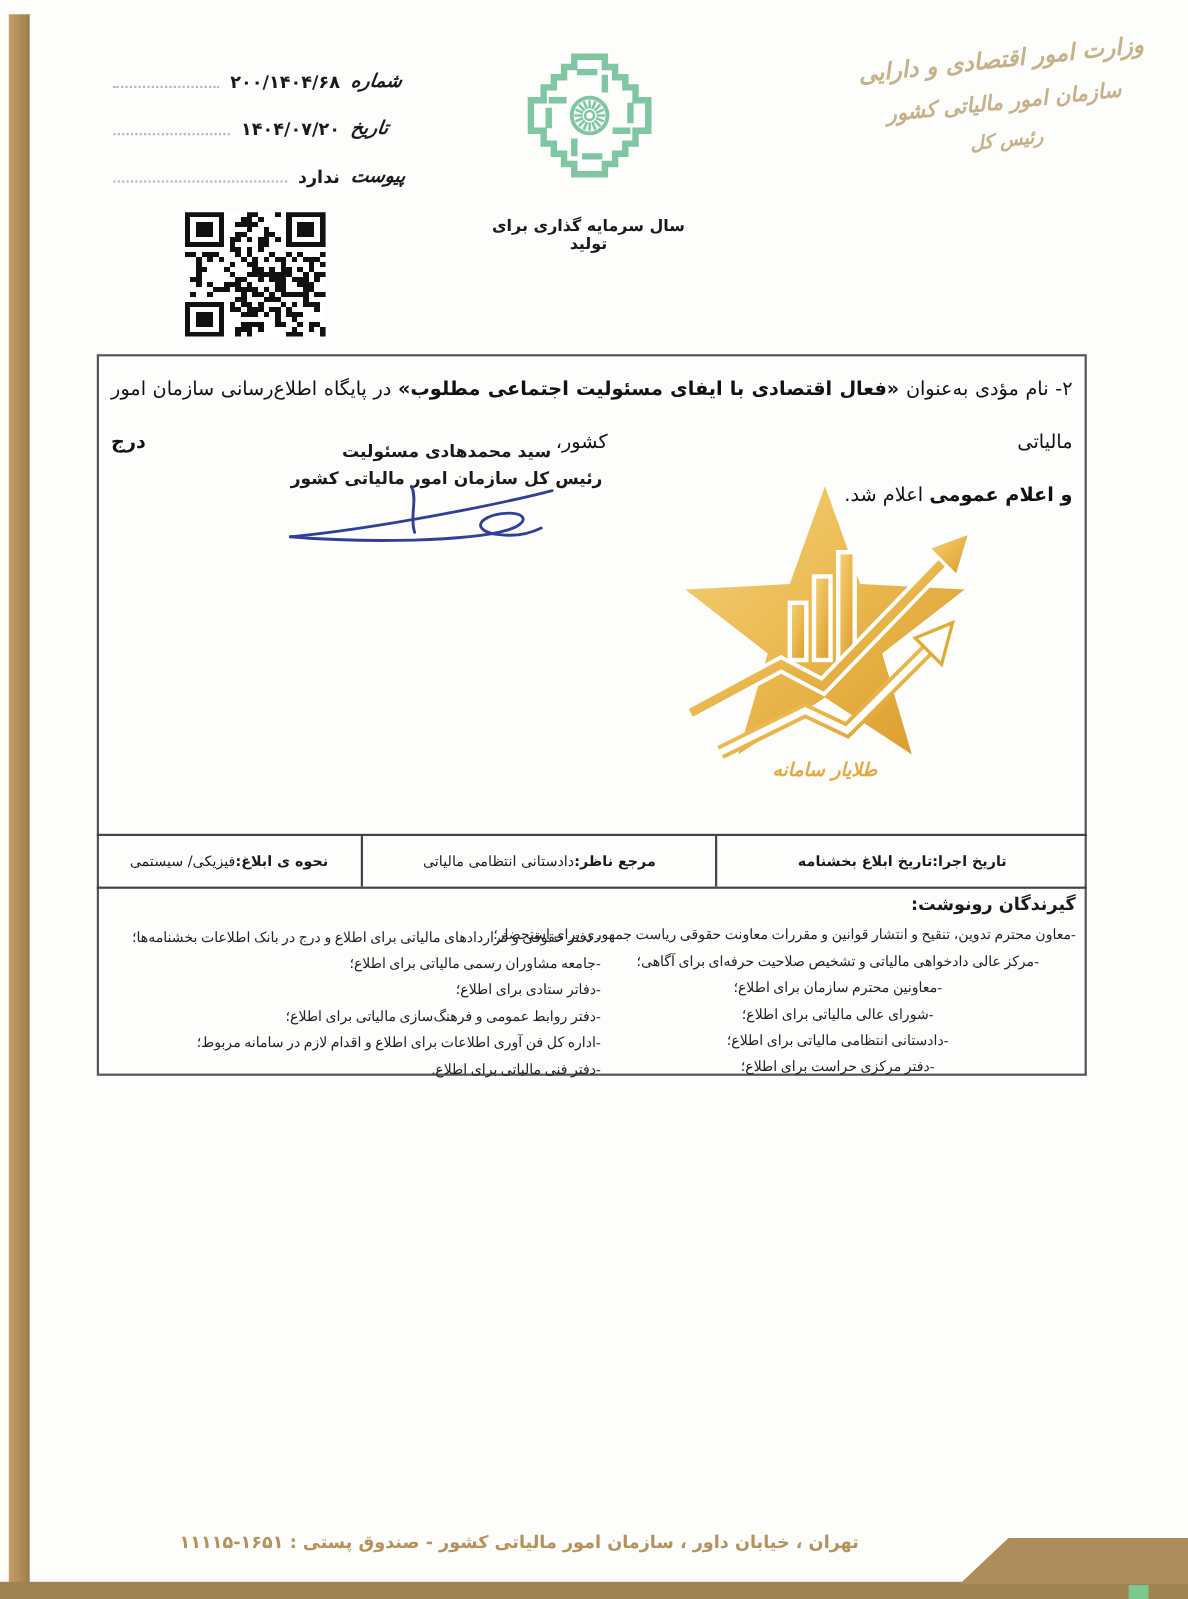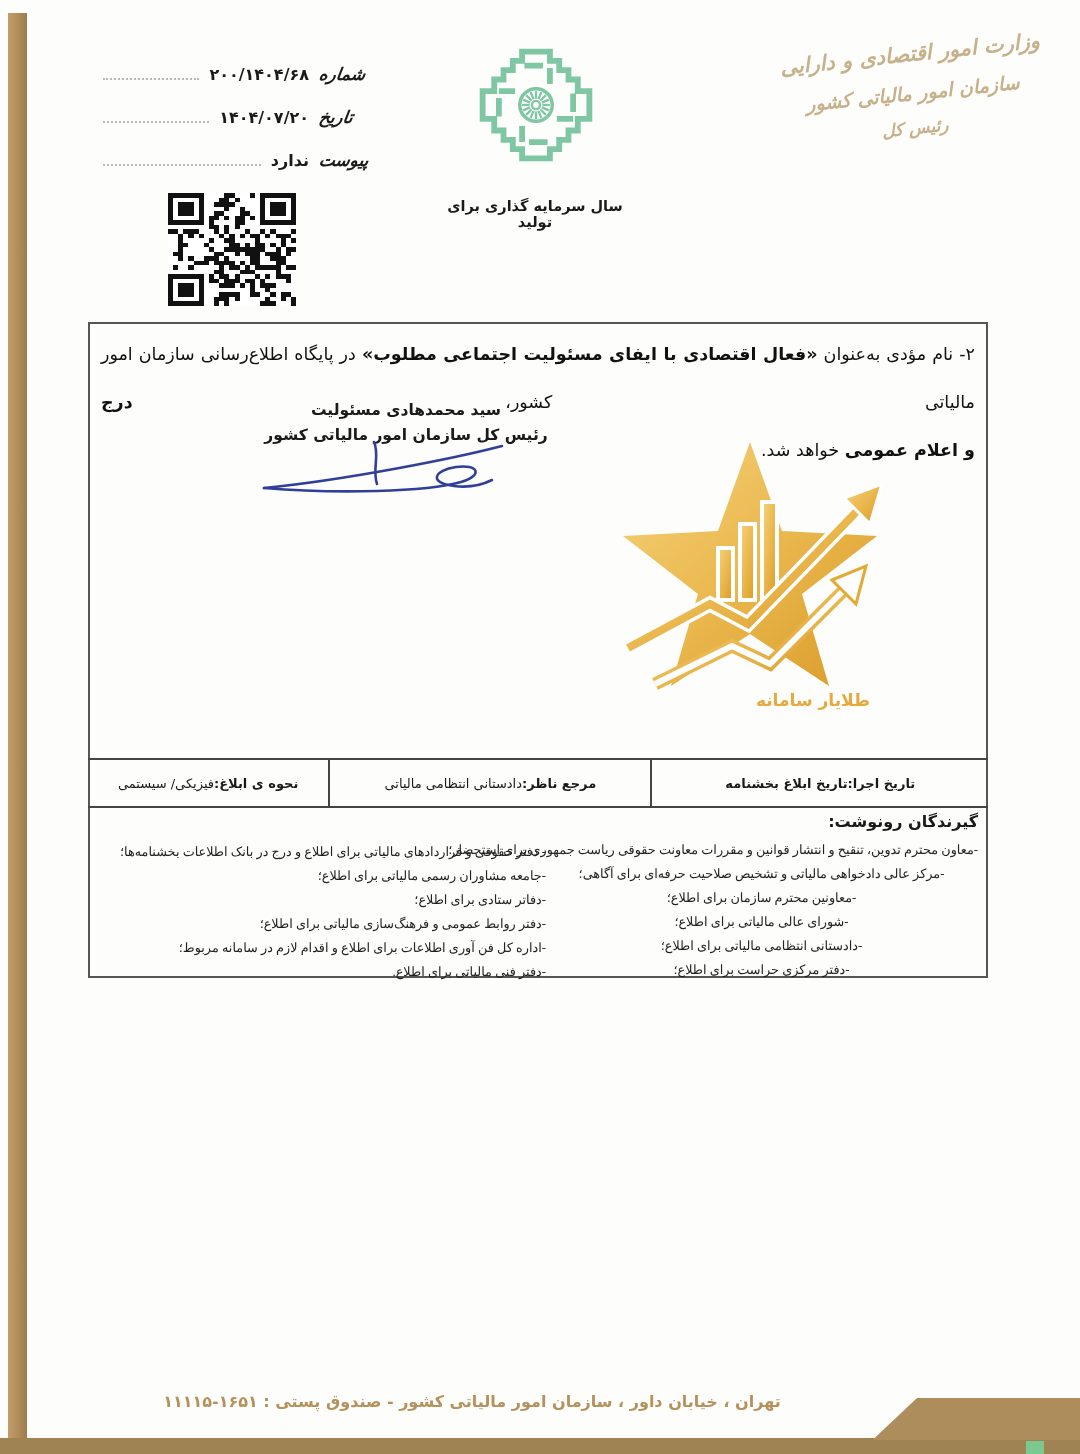--- a/index.html
+++ b/index.html
@@ -32,22 +32,22 @@
   .qr{left:168px;top:193px;width:128px;height:113px;}
   
   .mainbox{left:88px;top:322px;width:900px;height:656px;border:2px solid #555;box-sizing:border-box;background:transparent;}
   .bodytext{left:101px;top:330px;width:874px;direction:rtl;font-size:17.5px;line-height:48px;color:#111;}
   .bodytext .j{text-align:justify;text-align-last:justify;}
   .bodytext .r{text-align:right;}
   .bodytext b{font-weight:700;}
   .sigblock{left:238px;top:398px;width:336px;text-align:center;direction:rtl;font-weight:700;font-size:15.5px;line-height:25px;}
   .sigscribble{left:256px;top:436px;width:252px;height:60px;}
   .star{left:600px;top:436px;width:300px;height:262px;}
-  .star-label{left:630px;top:690px;width:240px;direction:rtl;
-      color:#e6a93d;font-size:17px;font-weight:700;}
+  .star-label{left:630px;top:690px;width:240px;text-align:center;direction:rtl;
+      color:#e6a93d;font-style:italic;font-size:17px;font-weight:700;}
   
   .inforow{left:88px;top:758px;width:900px;height:50px;display:flex;direction:rtl;
       border-top:2px solid #444;border-bottom:2px solid #444;box-sizing:border-box;}
   .inforow .cell{display:flex;align-items:center;justify-content:center;font-size:13px;
       box-sizing:border-box;direction:rtl;white-space:nowrap;}
   .inforow .c1{width:352px;font-weight:700;}
   .inforow .c2{width:340px;border-left:2px solid #444;border-right:2px solid #444;}
   .inforow .c3{width:252px;}
   .inforow .lbl{font-weight:700;}
   
@@ -413,21 +413,21 @@
       </g>
   </svg>
 
   <div class="abs mainbox"></div>
 
   <div class="abs bodytext">
     <div class="j">
       <span>۲- نام مؤدی به‌عنوان </span><b>«فعال اقتصادی با ایفای مسئولیت اجتماعی مطلوب»</b><span> در پایگاه اطلاع‌رسانی سازمان امور مالیاتی کشور، </span><b>درج</b>
     </div>
     <div class="r">
-      <b>و اعلام عمومی</b><span> خواهد شد.</span>
+      <b>و اعلام عمومی</b><span> اعلام شد.</span>
     </div>
   </div>
 
   <div class="abs sigblock">
     <div>سید محمدهادی مسئولیت</div>
     <div>رئیس کل سازمان امور مالیاتی کشور</div>
   </div>
   <svg class="abs sigscribble" viewBox="0 0 252 60">
     <g fill="none" stroke="#2f3f9a" stroke-width="2.6" stroke-linecap="round">
       <path d="M246 10 C 200 22, 90 44, 8 52"></path>

